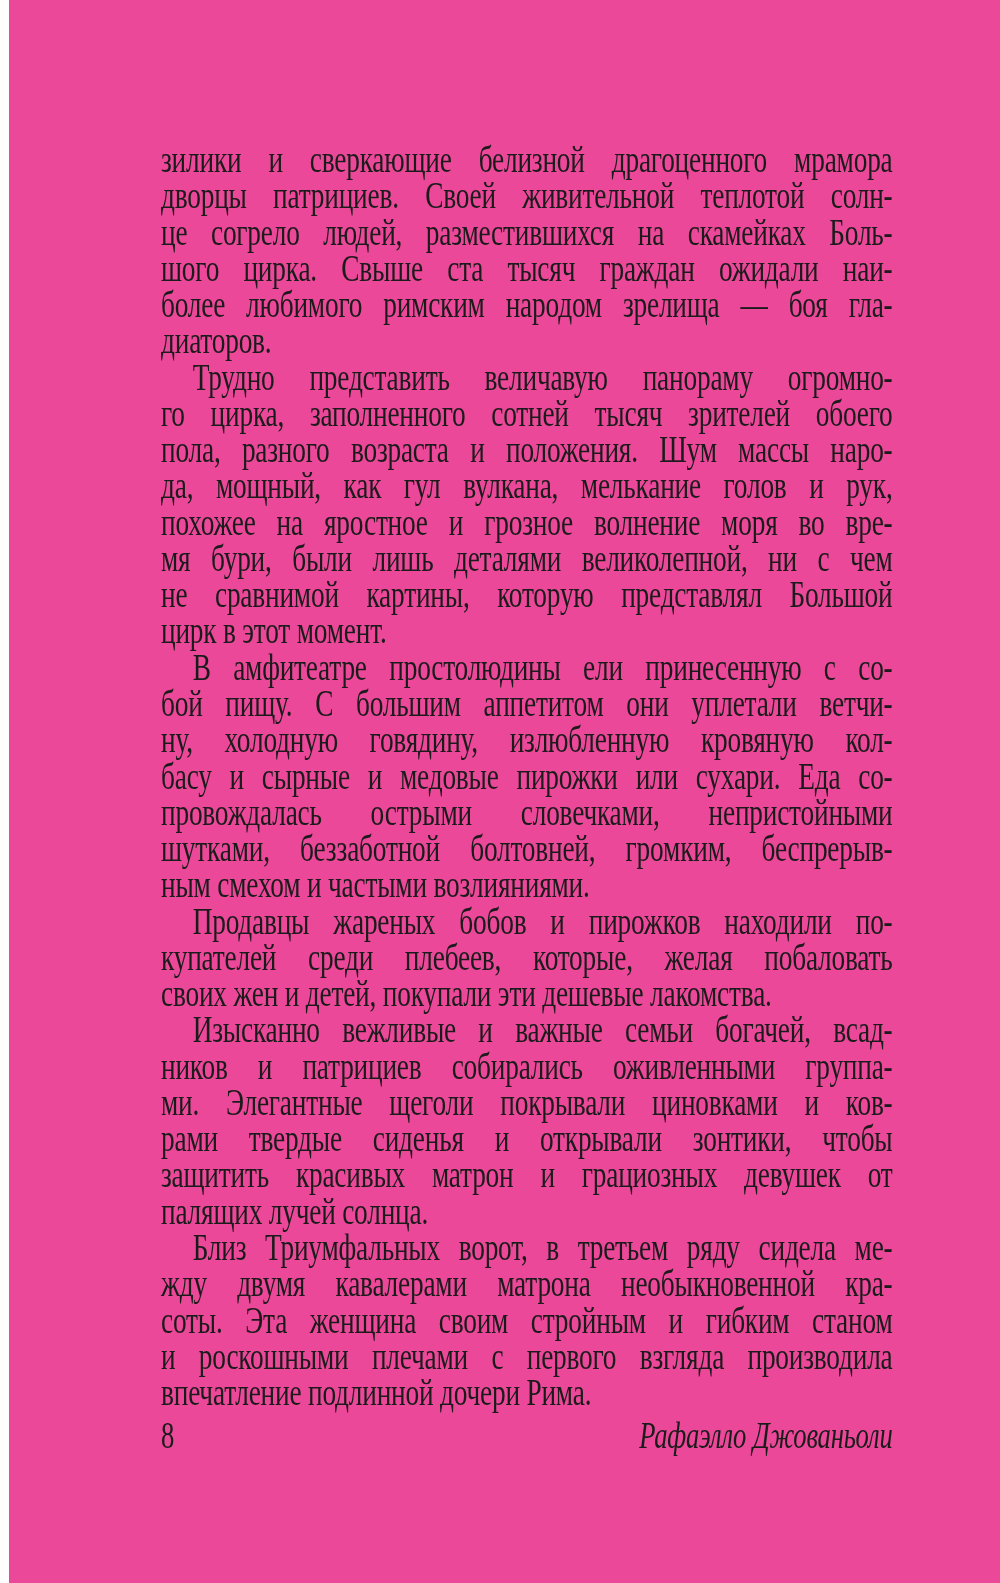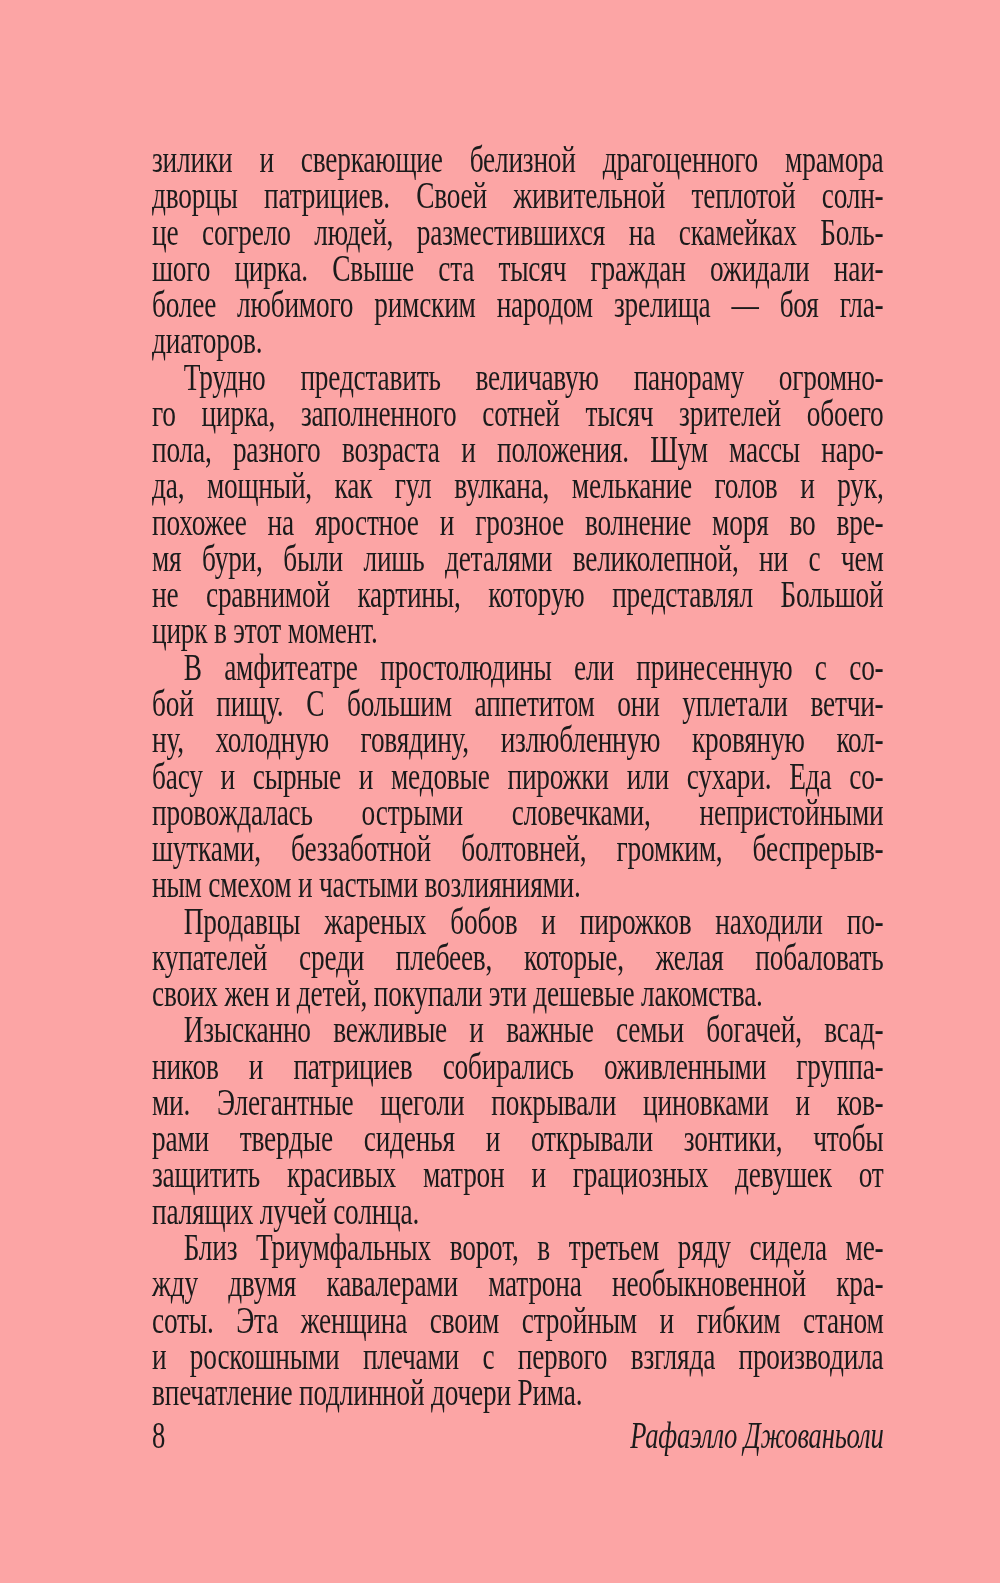--- a/index.html
+++ b/index.html
@@ -11,21 +11,22 @@
     height: 1583px;
     position: relative;
     background: #fefefe;
     font-family: "Liberation Serif", "DejaVu Serif", serif;
     color: #1b1b1b;
     overflow: hidden;
   }
   .page {
     position: absolute;
     inset: 0;
-    background: #fca5a5;
+    background: #ec4899;
+    margin-left: 9px;
   }
   
   .text-block {
     position: absolute;
     left: 152px;
     top: 141px;
     width: 1016px;
     transform: scaleX(0.72);
     transform-origin: 0 0;
   }

